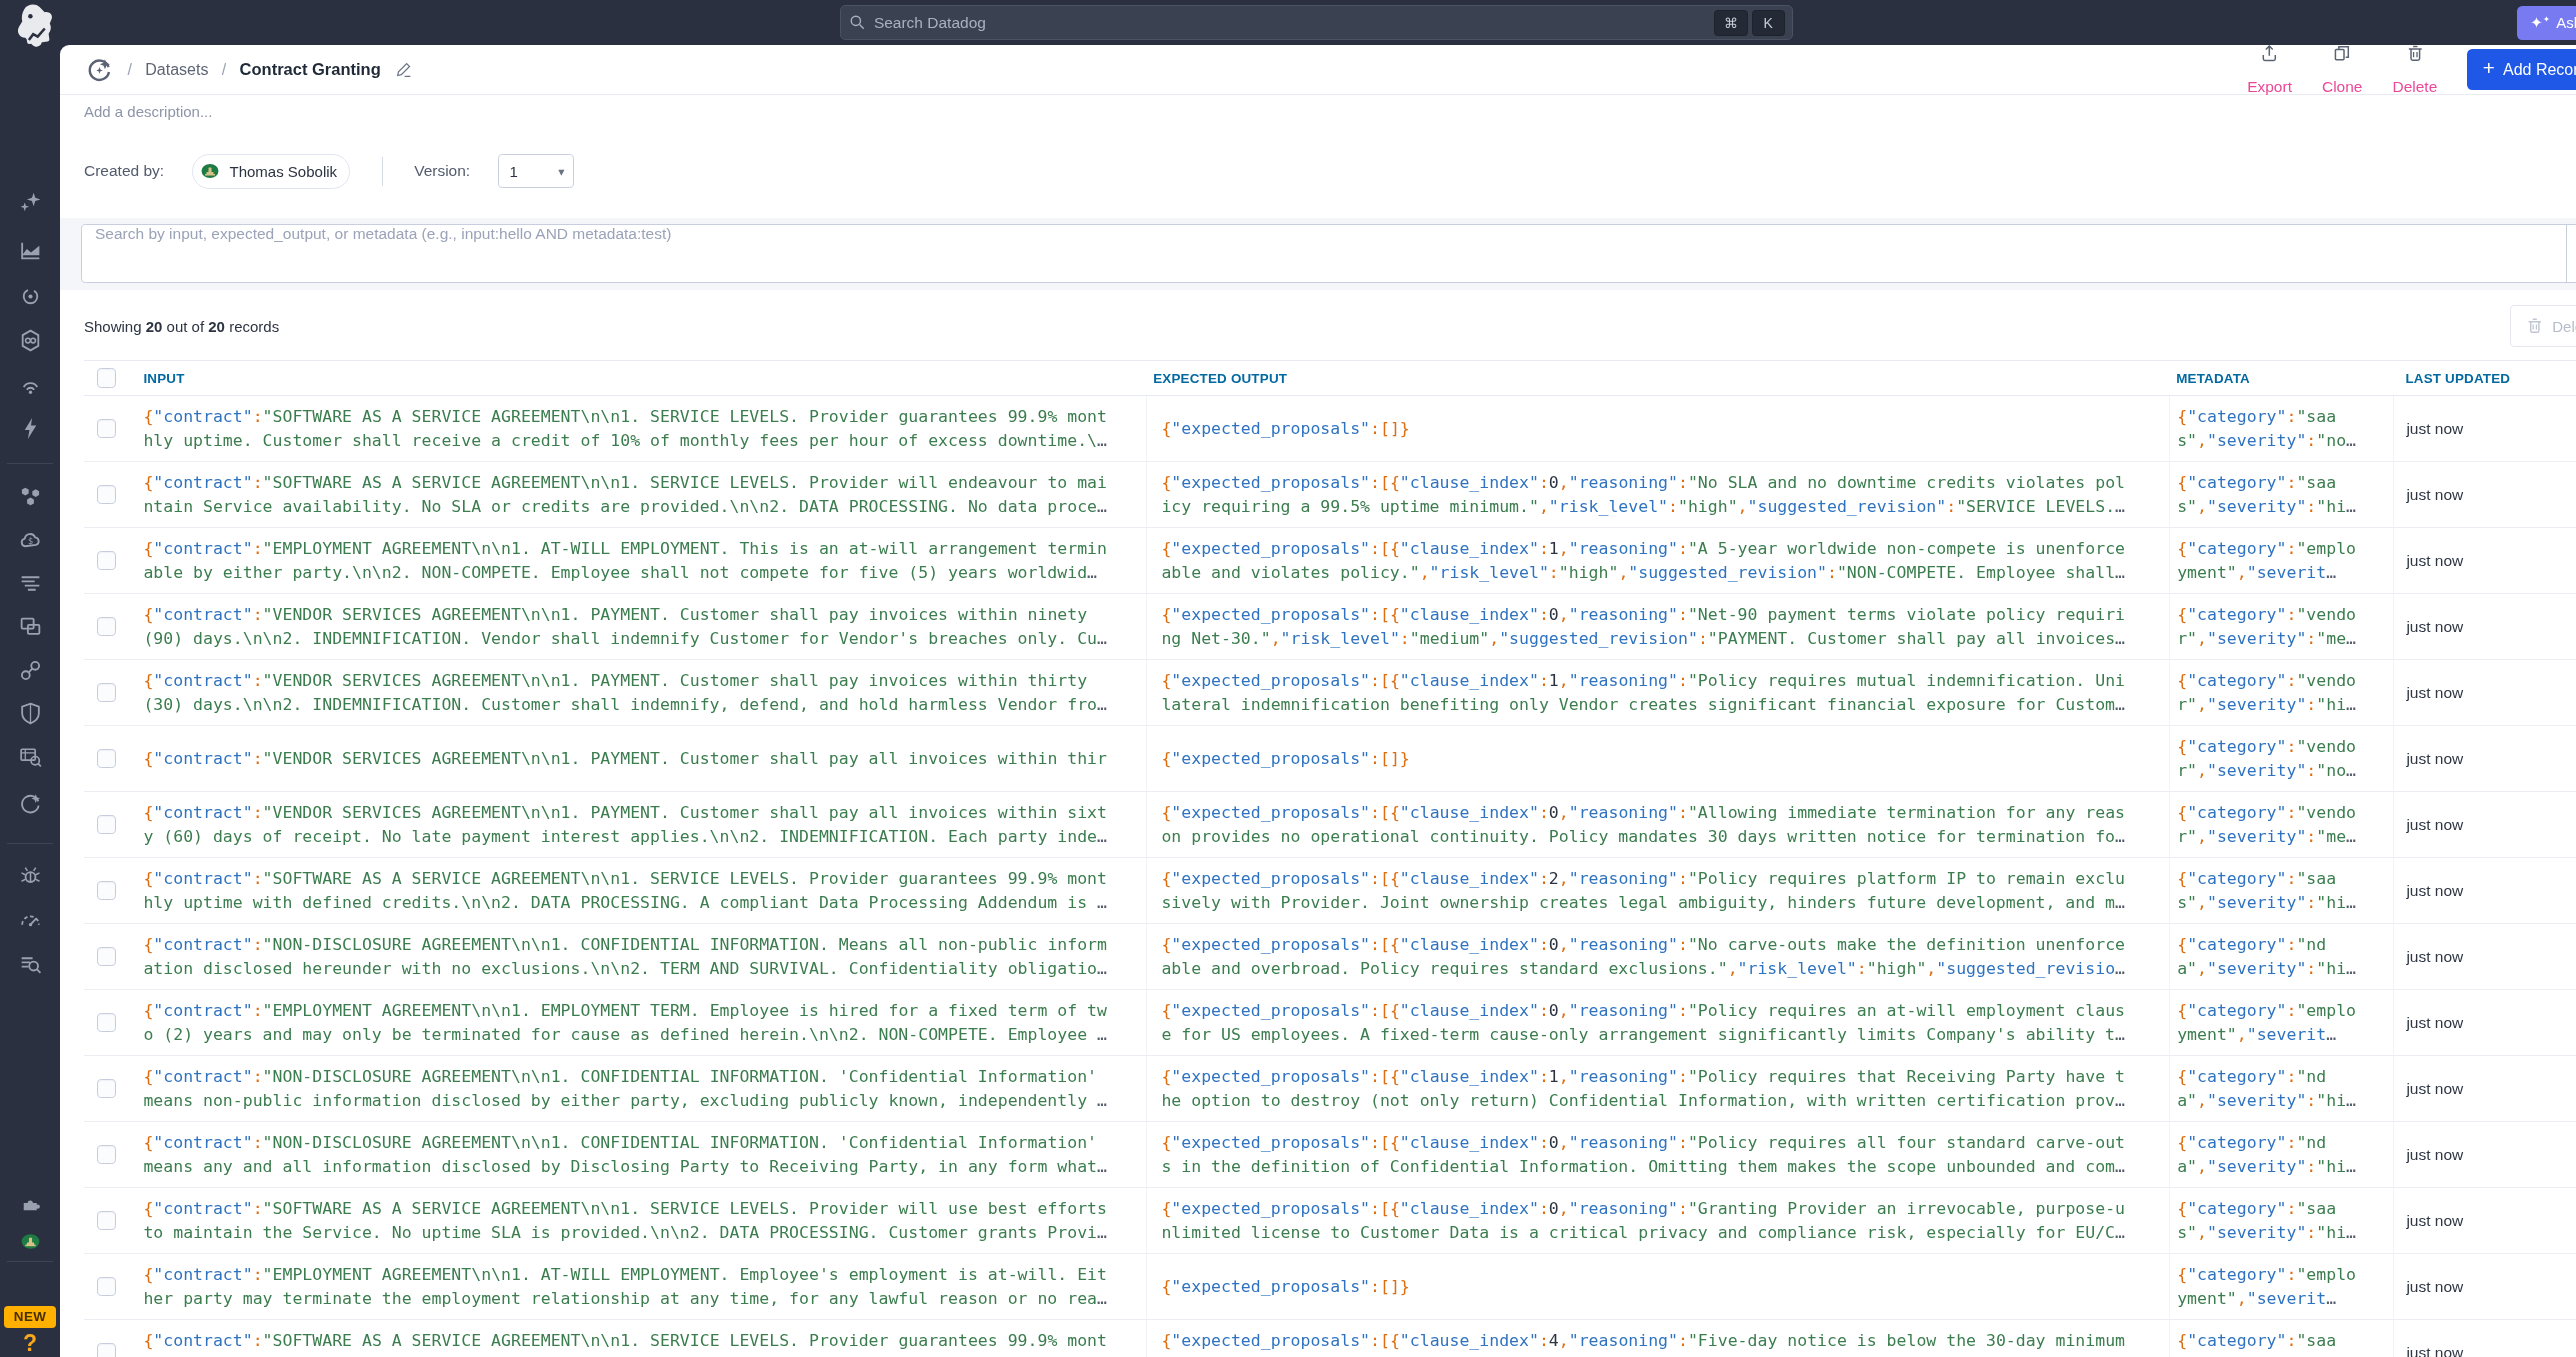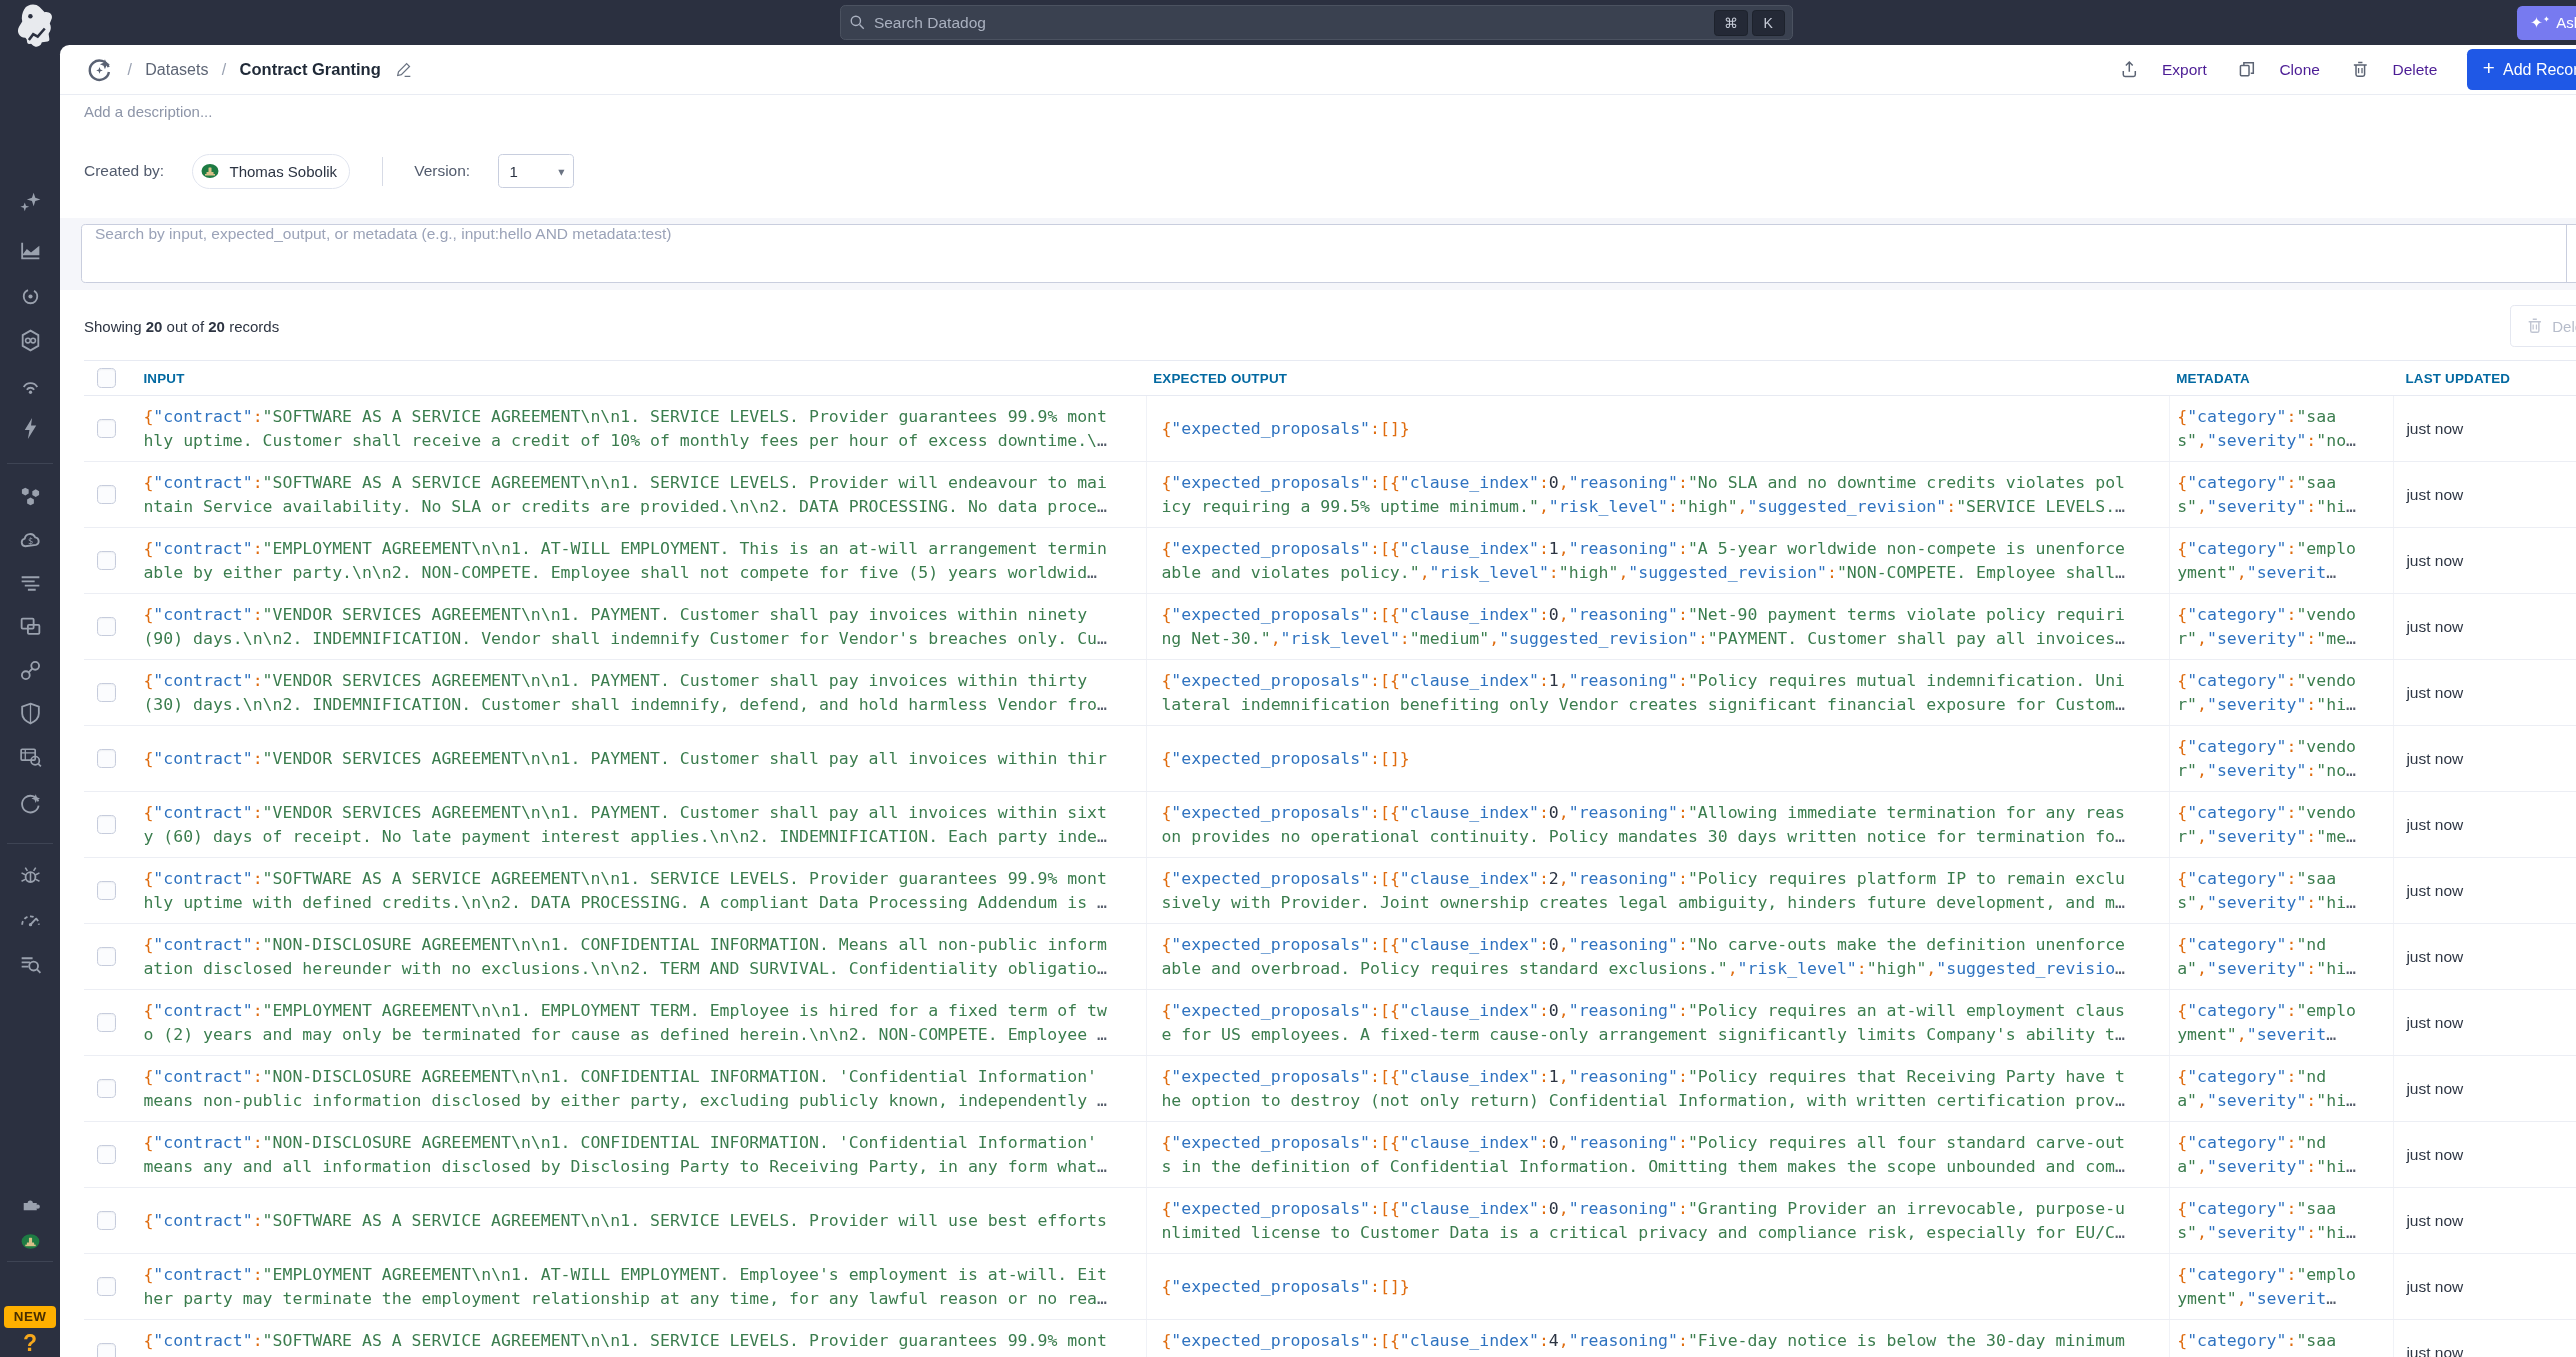--- a/index.html
+++ b/index.html
@@ -26,21 +26,21 @@
   .help-q{position:absolute;left:0;top:1285px;width:60px;text-align:center;color:#f7a81c;font-size:23px;font-weight:bold;}
   
   .content{position:absolute;left:60px;top:45px;width:2574px;height:1312px;background:#fff;
            border-top-left-radius:9.3px;overflow:hidden;z-index:6;}
   .crumb-row{position:absolute;left:0;top:0;width:100%;height:50px;border-bottom:1px solid #e9ecf3;box-sizing:border-box;}
   .crumb-left{position:absolute;left:25px;top:0;height:49px;display:flex;align-items:center;gap:13.4px;}
   .crumb-sep{color:#9aa2b2;font-size:16px;}
   .crumb-link{color:#5d6575;font-size:16px;}
   .crumb-title{color:#1f2937;font-size:16.5px;font-weight:bold;}
   .crumb-actions{position:absolute;right:23px;top:0;height:49px;display:flex;align-items:center;gap:30px;}
-  .txt-btn{display:flex;align-items:center;gap:22px;color:#4c1d95;font-size:15.5px;}
+  .txt-btn{display:flex;align-items:center;gap:15px;color:#ec4899;font-size:15.5px;flex-direction:column;}
   .txt-btn svg{width:20.6px;height:20.6px;}
   .primary-btn{height:41px;background:#1f58e6;border-radius:5.2px;color:#fff;font-size:16px;
                display:flex;align-items:center;gap:8.2px;padding:0 15.5px;}
   .plus{font-size:20.6px;line-height:1;margin-top:-2.1px;}
   .descr{position:absolute;left:24px;top:58px;color:#8d95a8;font-size:15px;}
   .meta-row{position:absolute;left:24px;top:109px;height:34px;display:flex;align-items:center;gap:28px;}
   .meta-lbl{color:#525b6d;font-size:15.5px;}
   .owner-pill{height:33px;border:1px solid #e0e4ee;border-radius:17.5px;display:flex;align-items:center;gap:7.2px;
               padding:0 12.4px 0 5.2px;}
   .owner-pill svg{width:24px;height:24px;}
@@ -548,20 +548,21 @@
           <div class="cell cupd">
             <div class="upd-txt">just now</div>
           </div>
         </div>
         <div class="trow">
           <div class="cell cbc" style="flex-direction: row;">
             <div class="cb"></div>
           </div>
           <div class="cell cin">
             <div class="ln"><span class="tp">{</span><span class="tk">"contract"</span><span class="tp">:</span><span class="ts">"SOFTWARE AS A SERVICE AGREEMENT\n\n1. SERVICE LEVELS. Provider will use best efforts</span></div>
+            <div class="ln"><span class="ts">to maintain the Service. No uptime SLA is provided.\n\n2. DATA PROCESSING. Customer grants Provi</span><span class="te">…</span></div>
           </div>
           <div class="cell cout">
             <div class="ln"><span class="tp">{</span><span class="tk">"expected_proposals"</span><span class="tp">:[{</span><span class="tk">"clause_index"</span><span class="tp">:</span><span class="tn">0</span><span class="tp">,</span><span class="tk">"reasoning"</span><span class="tp">:</span><span class="ts">"Granting Provider an irrevocable, purpose-u</span></div>
             <div class="ln"><span class="ts">nlimited license to Customer Data is a critical privacy and compliance risk, especially for EU/C</span><span class="te">…</span></div>
           </div>
           <div class="cell cmeta">
             <div class="ln"><span class="tp">{</span><span class="tk">"category"</span><span class="tp">:</span><span class="ts">"saa</span></div>
             <div class="ln"><span class="ts">s"</span><span class="tp">,</span><span class="tk">"severity"</span><span class="tp">:</span><span class="ts">"hi</span><span class="te">…</span></div>
           </div>
           <div class="cell cupd">

